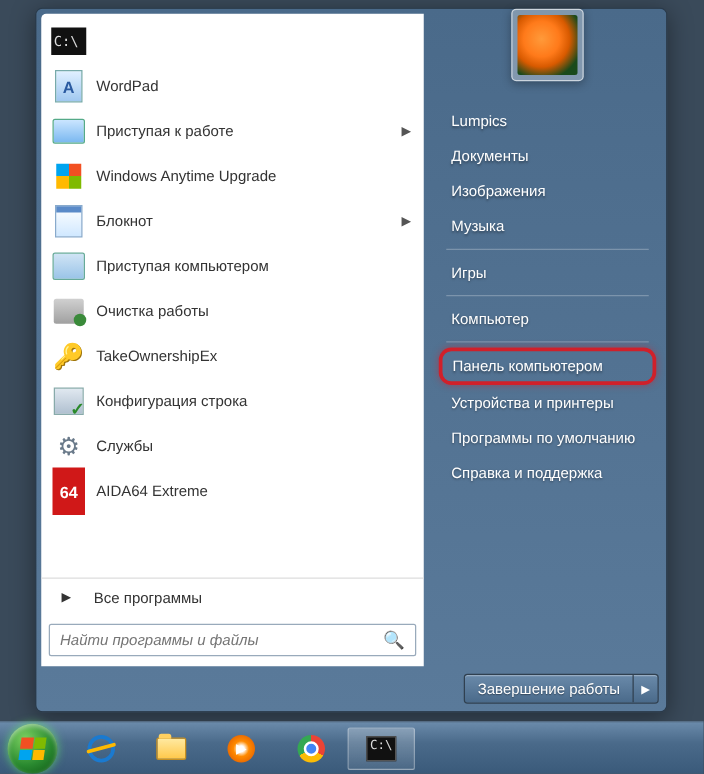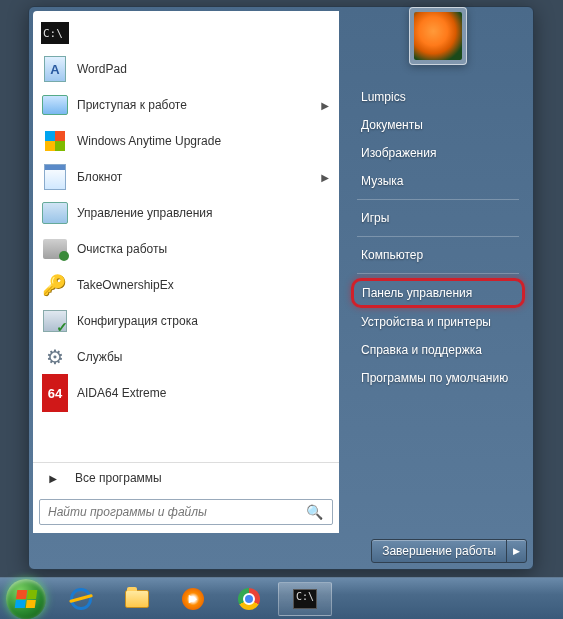--- a/index.html
+++ b/index.html
@@ -177,21 +177,21 @@
             <span class="prog-icon">
               <span class="ic-notepad"></span>
             </span>
             <span>Блокнот</span>
             <span class="arrow-sub">▶</span>
           </div>
           <div class="prog-item">
             <span class="prog-icon">
               <span class="ic-mgmt"></span>
             </span>
-            <span>Управление управления</span>
+            <span>Приступая компьютером</span>
           </div>
           <div class="prog-item">
             <span class="prog-icon">
               <span class="ic-disk"></span>
             </span>
             <span>Очистка работы</span>
           </div>
           <div class="prog-item">
             <span class="prog-icon">
               <span class="ic-own">🔑</span>
@@ -237,24 +237,24 @@
       <div class="right-list" id="right-list">
           <div class="right-item">Lumpics</div>
           <div class="right-item">Документы</div>
           <div class="right-item">Изображения</div>
           <div class="right-item">Музыка</div>
           <div class="right-sep"></div>
           <div class="right-item">Игры</div>
           <div class="right-sep"></div>
           <div class="right-item">Компьютер</div>
           <div class="right-sep"></div>
-          <div class="right-item highlight">Панель управления</div>
+          <div class="right-item highlight">Панель компьютером</div>
           <div class="right-item">Устройства и принтеры</div>
+          <div class="right-item">Программы по умолчанию</div>
           <div class="right-item">Справка и поддержка</div>
-          <div class="right-item">Программы по умолчанию</div>
         </div>
     </div>
   </div>
   <div class="shutdown-row">
     <div class="shutdown-btn">
       <div class="shutdown-main">Завершение работы</div>
       <div class="shutdown-arrow">▶</div>
     </div>
   </div>
 </div>

